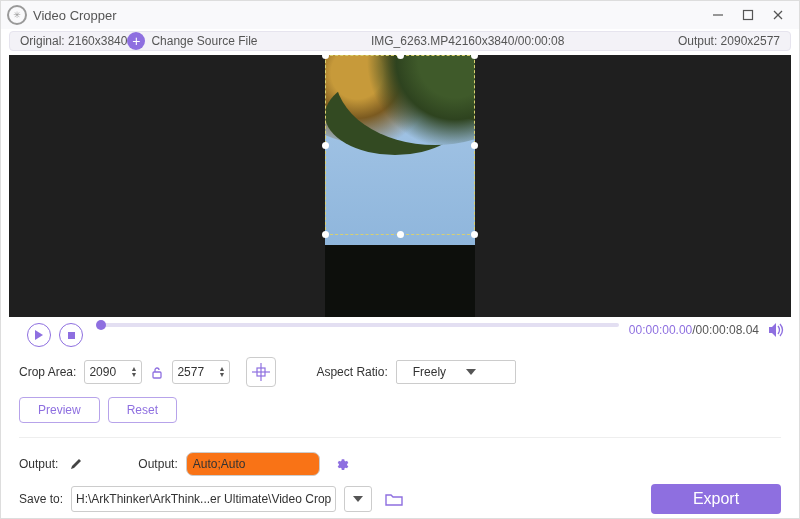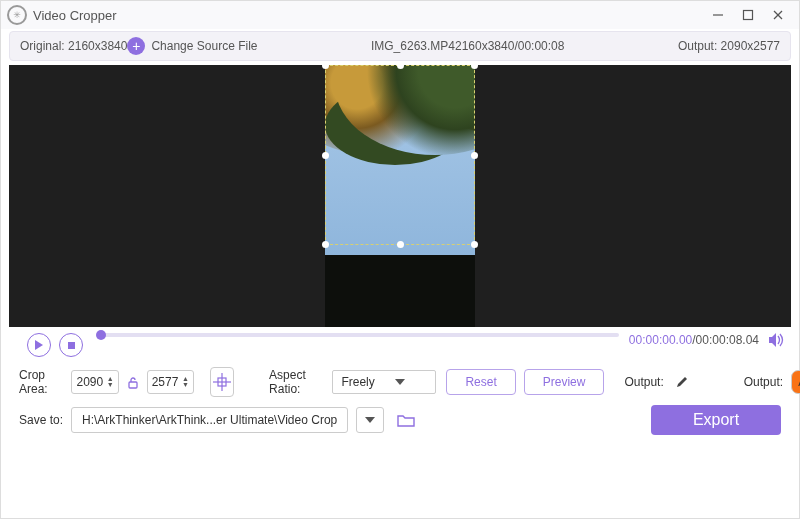--- a/index.html
+++ b/index.html
@@ -28,35 +28,35 @@
 .h-ml{left:-4px;top:50%;margin-top:-3px}.h-mr{right:-4px;top:50%;margin-top:-3px}
 .controls{padding:6px 14px 0 26px;display:flex;color:#8e6fe0}
 .play-btn,.stop-btn{width:22px;height:22px;border:1.5px solid #8e6fe0;border-radius:50%;display:flex;align-items:center;justify-content:center;margin-right:8px}
 .play-btn svg,.stop-btn svg{fill:#8e6fe0}
 .timeline{flex:1;height:4px;background:#e3dff2;border-radius:2px;position:relative;margin:0 10px}
 .timeline .knob{position:absolute;left:0;top:50%;width:10px;height:10px;background:#8e6fe0;border-radius:50%;transform:translate(-50%,-50%)}
 .time-text{font-size:12px}
 .time-text .cur{color:#8e6fe0}
 .time-text .tot{color:#555}
 .vol-icon{margin-left:10px;color:#8e6fe0}
-.form{padding:10px 18px 0 18px;display:flex;flex-direction:row;gap:10px;color:#444}
+.form{padding:10px 18px 0 18px;display:flex;flex-direction:column;gap:10px;color:#444}
 .row{display:flex;align-items:center;gap:8px}
 .label{color:#333}
 .num-input{width:48px;height:22px;border:1px solid #ccc;border-radius:3px;padding:0 4px;display:flex;align-items:center;justify-content:space-between;font-size:12px;color:#333;background:#fff}
 .spin{display:flex;flex-direction:column;color:#555;font-size:7px;line-height:6px}
 .lock-icon{color:#8e6fe0;width:14px;display:flex;justify-content:center}
 .crop-center{width:28px;height:28px;border:1px solid #ccc;border-radius:4px;margin:0 4px 0 8px;display:flex;align-items:center;justify-content:center;color:#8e6fe0}
-.select{height:22px;border:1px solid #ccc;border-radius:2px;padding:0 8px;display:flex;align-items:center;gap:20px;min-width:86px;color:#333;background:#fff}
+.select{height:22px;border:1px solid #ccc;border-radius:2px;padding:0 16px;display:flex;align-items:center;gap:20px;min-width:86px;color:#333;background:#fff}
 .select svg{fill:#555}
 .btn{height:24px;border:1px solid #b7a3ea;border-radius:4px;background:#fff;color:#8e6fe0;padding:0 18px;display:flex;align-items:center;font-size:12px;cursor:pointer}
 .hr{height:1px;background:#eee;margin:4px 0}
 .text-field{height:22px;border:1px solid #ccc;border-radius:7px;padding:0 6px;display:flex;align-items:center;min-width:120px;background:#f97316;color:#333}
 .gear{color:#8e6fe0;margin-left:6px}
 .bottom-row{display:flex;align-items:center;padding:8px 18px 10px 18px;gap:8px}
-.path-field{height:24px;border:1px solid #ccc;border-radius:3px;padding:0 10px;display:flex;align-items:center;min-width:254px;background:#fff;color:#333;font-size:12px}
+.path-field{height:24px;border:1px solid #ccc;border-radius:3px;padding:0 4px;display:flex;align-items:center;min-width:254px;background:#fff;color:#333;font-size:12px}
 .dd-btn{width:26px;height:24px;border:1px solid #ccc;border-radius:3px;display:flex;align-items:center;justify-content:center;background:#fff}
 .folder-btn{width:20px;height:18px;color:#8e6fe0;display:flex;align-items:center;justify-content:center;margin-left:4px}
 .export-btn{margin-left:auto;width:130px;height:30px;background:#8e6fe0;color:#fff;border-radius:4px;display:flex;align-items:center;justify-content:center;font-size:16px}
 .pencil{color:#444;margin-left:4px}
 svg{display:block}
 </style>
 </head>
 <body>
 
 <div class="window">
@@ -170,22 +170,22 @@
       <span class="label">Aspect Ratio:</span>
       <div class="select">
           <span>Freely</span>
           <svg width="10" height="6" viewBox="0 0 10 6">
             <polygon points="0,0 10,0 5,6"></polygon>
           </svg>
         </div>
     </div>
 
     <div class="row">
+      <div class="btn">Preview</div>
       <div class="btn">Reset</div>
-      <div class="btn">Preview</div>
     </div>
 
     <div class="hr"></div>
 
     <div class="row">
       <span class="label">Output:</span>
       <span class="pencil">
           <svg width="12" height="12" viewBox="0 0 12 12">
             <path d="M1 11 L2 8 L9 1 L11 3 L4 10 Z" fill="#444"></path>
           </svg>

